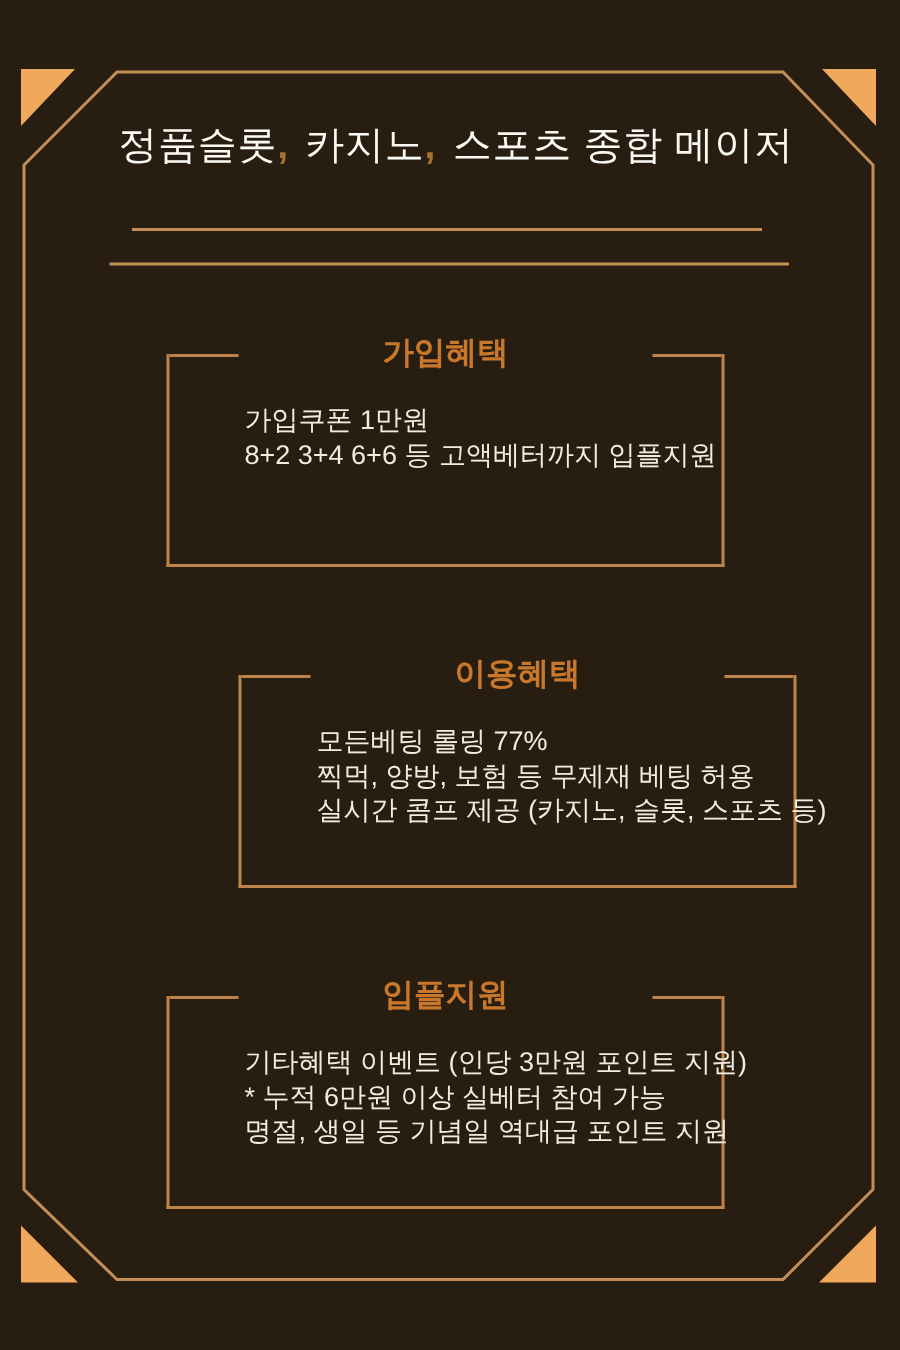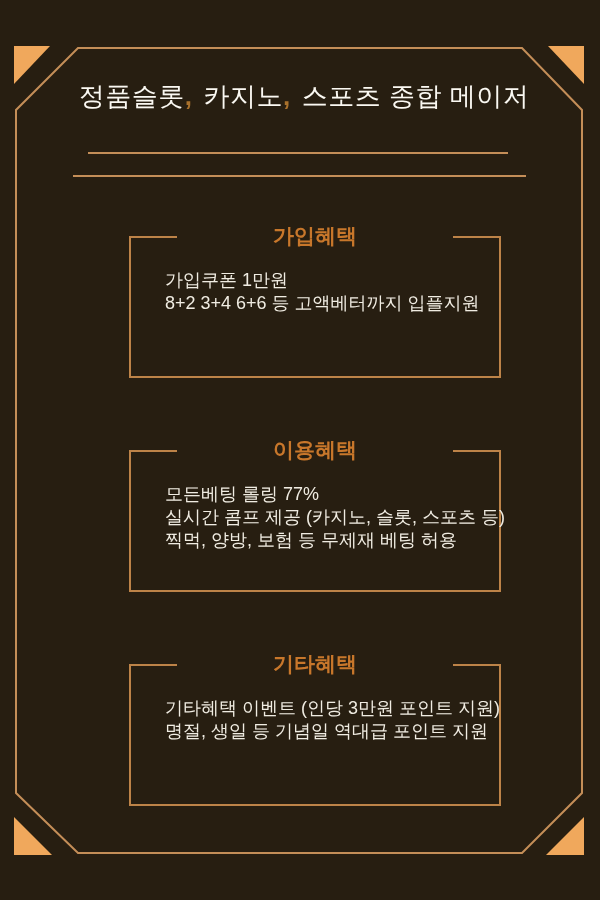--- a/index.html
+++ b/index.html
@@ -14,39 +14,39 @@
     text-align:center;font-size:26px;line-height:36px;font-weight:500;
     letter-spacing:0.5px;color:var(--title-text,#faf8f2);
   }
   .page-title .comma{
     color:var(--title-comma,#a9712c);font-weight:800;margin-right:11px;
   }
   .divider{position:absolute;height:2px;background:var(--frame-line,#c48e58);}
   .divider-1{left:88px;top:152px;width:420px;}
   .divider-2{left:73px;top:175px;width:453px;}
   .benefit-box{
-    position:absolute;left:129px;width:372px;height:142px;
+    position:absolute;left:111px;width:372px;height:142px;
     box-sizing:border-box;
     border:2px solid var(--box-border,#bd8348);border-top:none;
   }
   .benefit-box::before,.benefit-box::after{
     content:"";position:absolute;top:0;width:46px;height:2px;
     background:var(--box-border,#bd8348);
   }
   .benefit-box::before{left:0;}
   .benefit-box::after{right:0;}
   .box-1{top:236px;}
-  .box-2{top:450px;}
+  .box-2{top:450px;margin-left:48px;}
   .box-3{top:664px;}
   .box-title{
     position:absolute;top:-13px;left:0;right:0;text-align:center;
     font-size:21px;line-height:26px;font-weight:700;
     color:var(--section-title,#c8772b);
   }
-  .box-lines{padding:33px 8px 0 34px;}
+  .box-lines{padding:33px 8px 0 50px;}
   .benefit-line{
     font-size:18px;line-height:23px;font-weight:400;
     color:var(--body-text,#f0ece2);white-space:nowrap;
   }
 </style>
 </head>
 <body>
 
 <div class="canvas" style="--background: #271e11; --frame-line: #c48e58; --corner-triangle: #f0a85c; --box-border: #bd8348; --section-title: #c8772b; --body-text: #f0ece2; --title-text: #faf8f2; --title-comma: #a9712c;">
 
@@ -68,26 +68,27 @@
     <div class="box-lines">
       <div class="benefit-line">가입쿠폰 1만원</div>
       <div class="benefit-line">8+2 3+4 6+6 등 고액베터까지 입플지원</div>
     </div>
   </section>
 
   <section class="benefit-box box-2">
     <div class="box-title">이용혜택</div>
     <div class="box-lines">
       <div class="benefit-line">모든베팅 롤링 77%</div>
+      <div class="benefit-line">찍먹, 양방, 보험 등 무제재 베팅 허용</div>
       <div class="benefit-line">실시간 콤프 제공 (카지노, 슬롯, 스포츠 등)</div>
-      <div class="benefit-line">찍먹, 양방, 보험 등 무제재 베팅 허용</div>
     </div>
   </section>
 
   <section class="benefit-box box-3">
-    <div class="box-title">기타혜택</div>
+    <div class="box-title">입플지원</div>
     <div class="box-lines">
       <div class="benefit-line">기타혜택 이벤트 (인당 3만원 포인트 지원)</div>
+      <div class="benefit-line">* 누적 6만원 이상 실베터 참여 가능</div>
       <div class="benefit-line">명절, 생일 등 기념일 역대급 포인트 지원</div>
     </div>
   </section>
 
 </div>
 
 </body></html>

